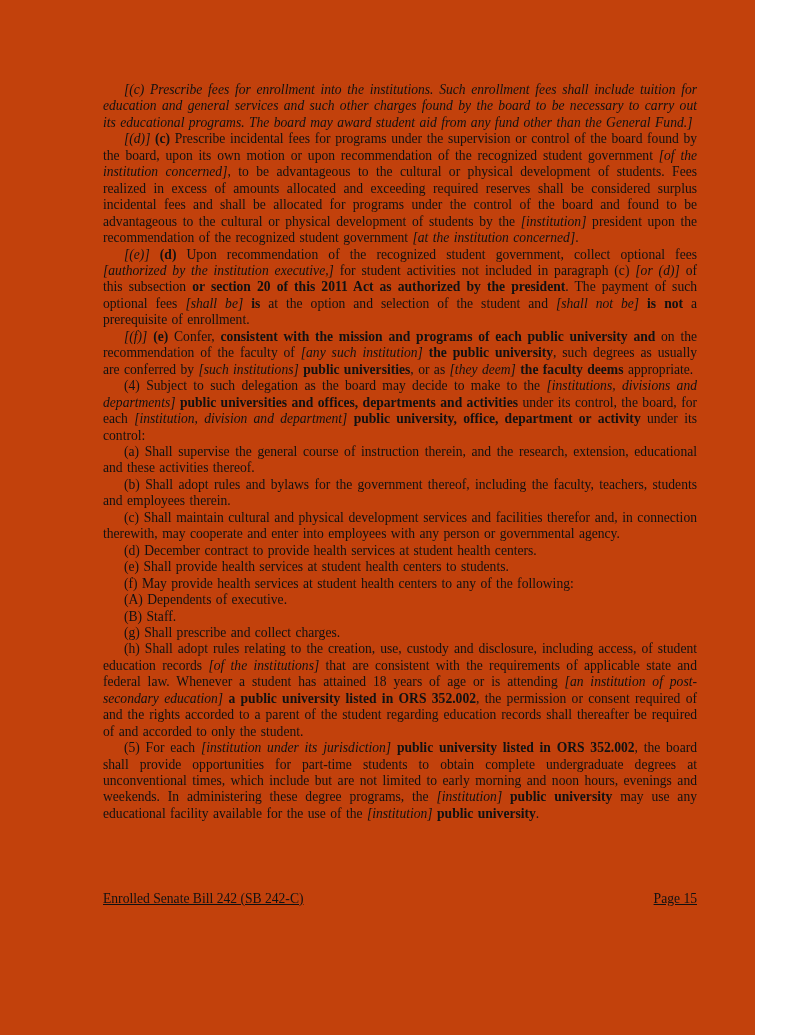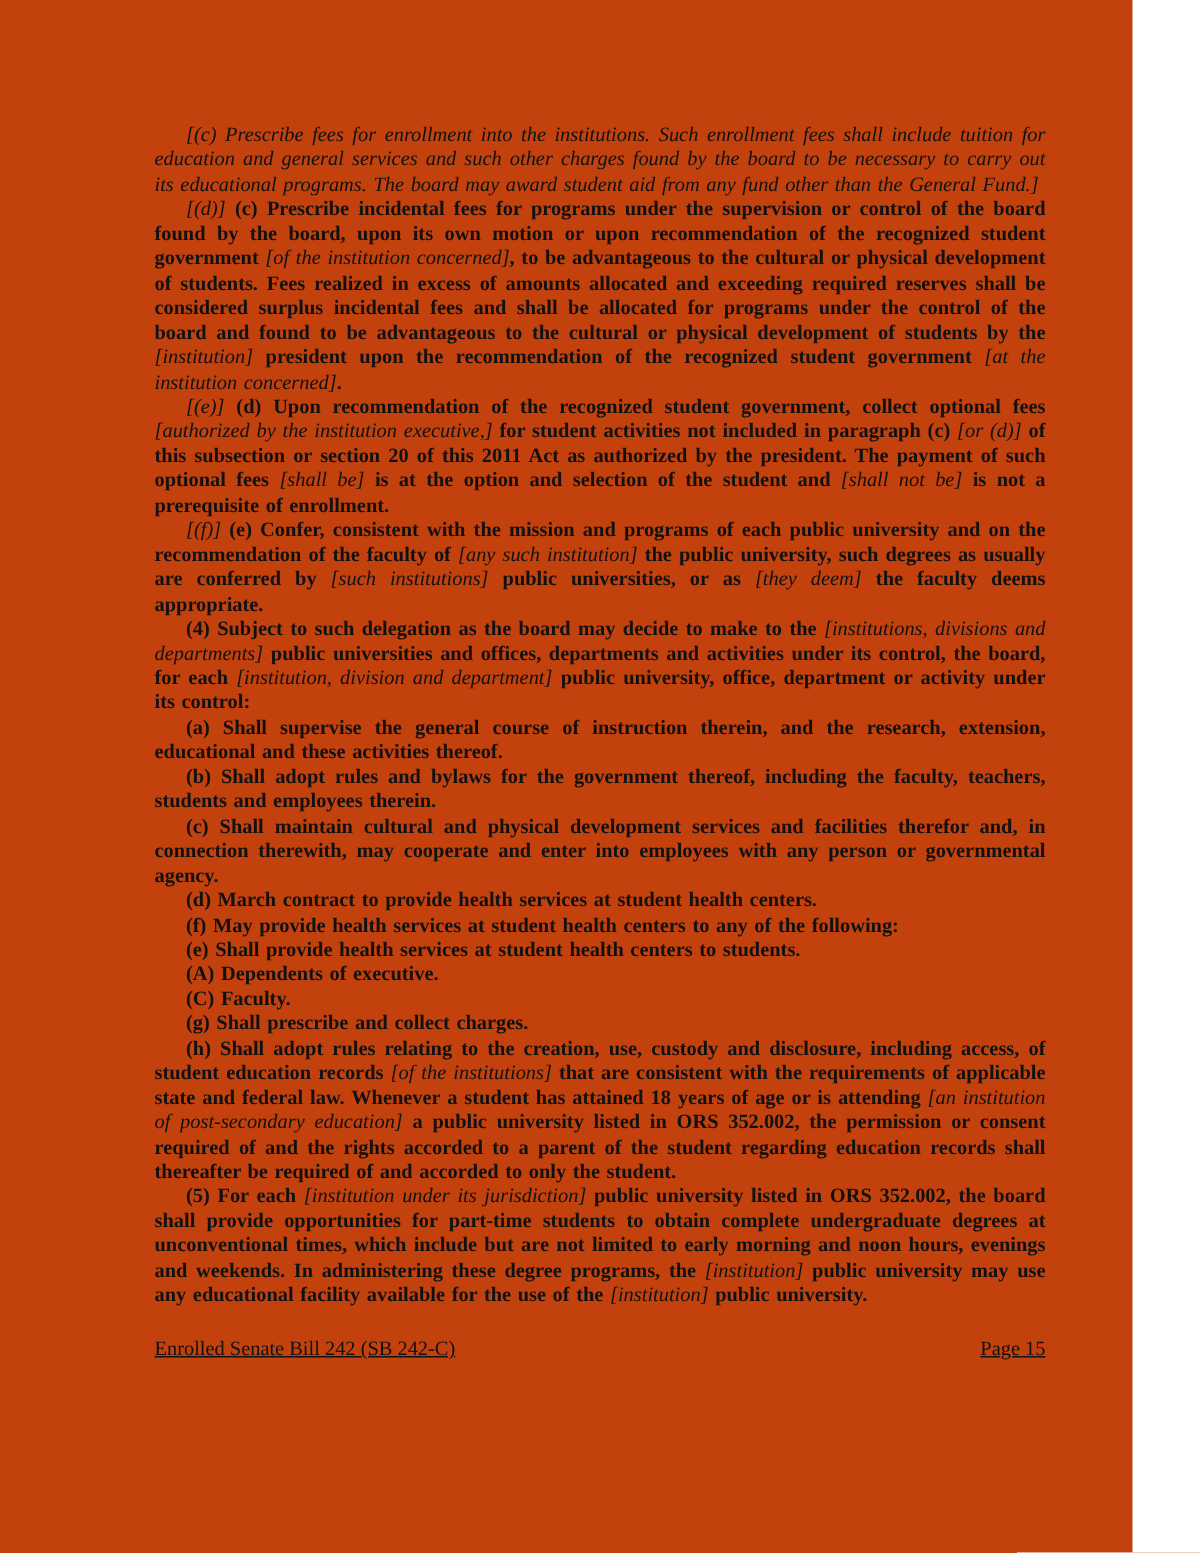--- a/index.html
+++ b/index.html
@@ -24,21 +24,21 @@
   }
   .body-text p {
     margin: 0;
     padding: 0;
     font-size: 13.6px;
     line-height: 16.45px;
     text-align: justify;
     text-indent: 21px;
     word-spacing: 1px;
   }
-  .seg-r { font-style: normal; font-weight: bold; }
+  .seg-r { font-style: normal; font-weight: normal; }
   .seg-i { font-style: italic; font-weight: normal; }
   .seg-b { font-style: normal; font-weight: bold; }
   .footer {
     position: absolute;
     top: 891px;
     left: 103px;
     width: 594px;
     display: flex;
     justify-content: space-between;
     font-size: 13.6px;
@@ -52,25 +52,25 @@
 <div class="page">
   <div class="body-text" id="paragraphs">
       <p><span class="seg-i">[(c) Prescribe fees for enrollment into the institutions.  Such enrollment fees shall include tuition for education and general services and such other charges found by the board to be necessary to carry out its educational programs. The board may award student aid from any fund other than the General Fund.]</span></p>
       <p><span class="seg-i">[(d)]</span><span class="seg-r"> </span><span class="seg-b">(c)</span><span class="seg-r"> Prescribe incidental fees for programs under the supervision or control of the board found by the board, upon its own motion or upon recommendation of the recognized student government </span><span class="seg-i">[of the institution concerned]</span><span class="seg-r">, to be advantageous to the cultural or physical development of students. Fees realized in excess of amounts allocated and exceeding required reserves shall be considered surplus incidental fees and shall be allocated for programs under the control of the board and found to be advantageous to the cultural or physical development of students by the </span><span class="seg-i">[institution]</span><span class="seg-r"> president upon the recommendation of the recognized student government </span><span class="seg-i">[at the institution concerned]</span><span class="seg-r">.</span></p>
       <p><span class="seg-i">[(e)]</span><span class="seg-r"> </span><span class="seg-b">(d)</span><span class="seg-r"> Upon recommendation of the recognized student government, collect optional fees </span><span class="seg-i">[authorized by the institution executive,]</span><span class="seg-r"> for student activities not included in paragraph (c) </span><span class="seg-i">[or (d)]</span><span class="seg-r"> of this subsection </span><span class="seg-b">or section 20 of this 2011 Act as authorized by the president</span><span class="seg-r">. The payment of such optional fees </span><span class="seg-i">[shall be]</span><span class="seg-r"> </span><span class="seg-b">is</span><span class="seg-r"> at the option and selection of the student and </span><span class="seg-i">[shall not be]</span><span class="seg-r"> </span><span class="seg-b">is not</span><span class="seg-r"> a prerequisite of enrollment.</span></p>
       <p><span class="seg-i">[(f)]</span><span class="seg-r"> </span><span class="seg-b">(e)</span><span class="seg-r"> Confer, </span><span class="seg-b">consistent with the mission and programs of each public university and</span><span class="seg-r"> on the recommendation of the faculty of </span><span class="seg-i">[any such institution]</span><span class="seg-r"> </span><span class="seg-b">the public university</span><span class="seg-r">, such degrees as usually are conferred by </span><span class="seg-i">[such institutions]</span><span class="seg-r"> </span><span class="seg-b">public universities</span><span class="seg-r">, or as </span><span class="seg-i">[they deem]</span><span class="seg-r"> </span><span class="seg-b">the faculty deems</span><span class="seg-r"> appropriate.</span></p>
       <p><span class="seg-r">(4) Subject to such delegation as the board may decide to make to the </span><span class="seg-i">[institutions, divisions and departments]</span><span class="seg-r"> </span><span class="seg-b">public universities and offices, departments and activities</span><span class="seg-r"> under its control, the board, for each </span><span class="seg-i">[institution, division and department]</span><span class="seg-r"> </span><span class="seg-b">public university, office, department or activity</span><span class="seg-r"> under its control:</span></p>
       <p><span class="seg-r">(a) Shall supervise the general course of instruction therein, and the research, extension, educational and these activities thereof.</span></p>
       <p><span class="seg-r">(b) Shall adopt rules and bylaws for the government thereof, including the faculty, teachers, students and employees therein.</span></p>
       <p><span class="seg-r">(c) Shall maintain cultural and physical development services and facilities therefor and, in connection therewith, may cooperate and enter into employees with any person or governmental agency.</span></p>
-      <p><span class="seg-r">(d) March contract to provide health services at student health centers.</span></p>
+      <p><span class="seg-r">(d) December contract to provide health services at student health centers.</span></p>
+      <p><span class="seg-r">(e) Shall provide health services at student health centers to students.</span></p>
       <p><span class="seg-r">(f) May provide health services at student health centers to any of the following:</span></p>
-      <p><span class="seg-r">(e) Shall provide health services at student health centers to students.</span></p>
       <p><span class="seg-r">(A) Dependents of executive.</span></p>
-      <p><span class="seg-r">(C) Faculty.</span></p>
+      <p><span class="seg-r">(B) Staff.</span></p>
       <p><span class="seg-r">(g) Shall prescribe and collect charges.</span></p>
       <p><span class="seg-r">(h) Shall adopt rules relating to the creation, use, custody and disclosure, including access, of student education records </span><span class="seg-i">[of the institutions]</span><span class="seg-r"> that are consistent with the requirements of applicable state and federal law. Whenever a student has attained 18 years of age or is attending </span><span class="seg-i">[an institution of post-secondary education]</span><span class="seg-r"> </span><span class="seg-b">a public university listed in ORS 352.002</span><span class="seg-r">, the permission or consent required of and the rights accorded to a parent of the student regarding education records shall thereafter be required of and accorded to only the student.</span></p>
       <p><span class="seg-r">(5) For each </span><span class="seg-i">[institution under its jurisdiction]</span><span class="seg-r"> </span><span class="seg-b">public university listed in ORS 352.002</span><span class="seg-r">, the board shall provide opportunities for part-time students to obtain complete undergraduate degrees at unconventional times, which include but are not limited to early morning and noon hours, evenings and weekends. In administering these degree programs, the </span><span class="seg-i">[institution]</span><span class="seg-r"> </span><span class="seg-b">public university</span><span class="seg-r"> may use any educational facility available for the use of the </span><span class="seg-i">[institution]</span><span class="seg-r"> </span><span class="seg-b">public university</span><span class="seg-r">.</span></p>
     </div>
   <div class="footer">
     <span>Enrolled Senate Bill 242 (SB 242-C)</span>
     <span>Page 15</span>
   </div>
 </div>
 

